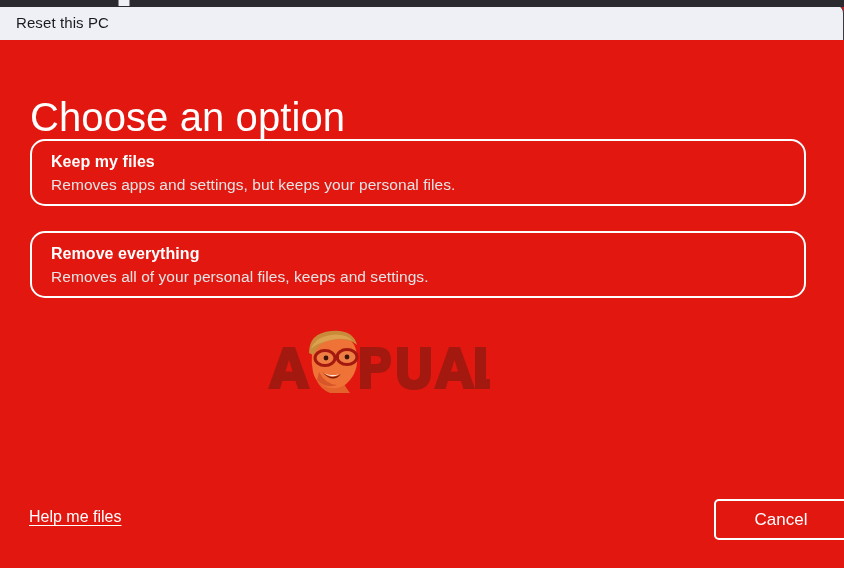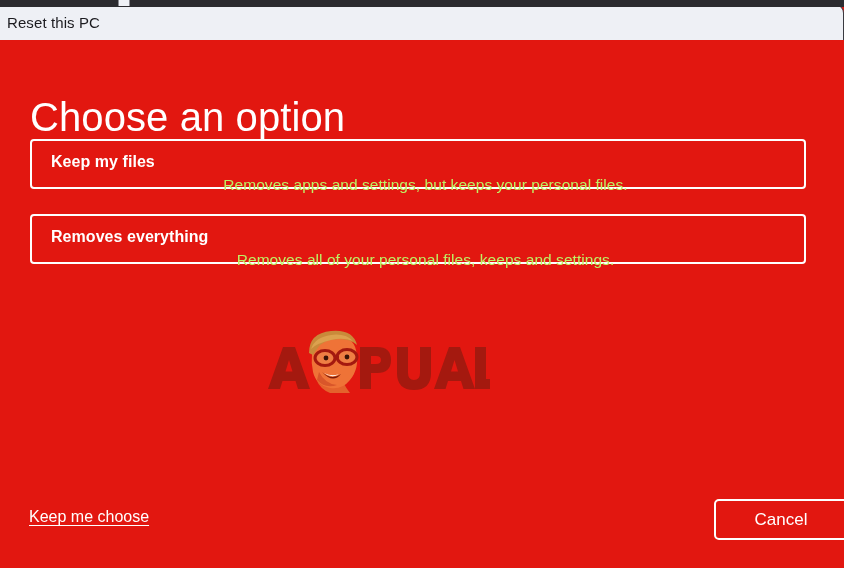--- a/index.html
+++ b/index.html
@@ -56,21 +56,21 @@
     background: #eef0f5;
     border-top: 1px solid #3a3a40;
     border-right: 1px solid #3a3a40;
     border-top-right-radius: 9px;
     box-sizing: border-box;
     display: flex;
     align-items: center;
     z-index: 4;
   }
   .title-bar-text {
-    margin-left: 7px;
+    margin-left: 16px;
     font-size: 15px;
     color: #1b1b1f;
     letter-spacing: 0.1px;
     line-height: 1;
     white-space: nowrap;
   }
 
   
   .reset-body {
     position: absolute;
@@ -97,43 +97,42 @@
   
   .option-list {
     position: absolute;
     left: 30px;
     top: 99px;
     width: 776px;
   }
   .option-card {
     box-sizing: border-box;
     width: 776px;
-    height: 50px;
+    height: 67px;
     border: 2px solid #ffffff;
-    border-radius: 4px;
+    border-radius: 15px;
     padding: 11px 4px 0 19px;
     margin-bottom: 25px;
     background: transparent;
     cursor: default;
   }
   .option-title {
     font-size: 16px;
     font-weight: bold;
     color: #ffffff;
     line-height: 1.25;
     letter-spacing: 0.05px;
   }
   .option-desc {
     font-size: 15.5px;
     font-weight: 400;
-    color: #bef264;
+    color: #e5e5e5;
     line-height: 1.3;
     margin-top: 3px;
     letter-spacing: 0.05px;
-    text-align: center;
   }
 
   
   .watermark {
     position: absolute;
     left: 264px;
     top: 287px;
     width: 226px;
     height: 70px;
     pointer-events: none;
@@ -189,21 +188,21 @@
     <h1 class="page-heading">Choose an option</h1>
 
     <div class="option-list">
 
       <div class="option-card">
         <div class="option-title">Keep my files</div>
         <div class="option-desc">Removes apps and settings, but keeps your personal files.</div>
       </div>
 
       <div class="option-card">
-        <div class="option-title">Removes everything</div>
+        <div class="option-title">Remove everything</div>
         <div class="option-desc">Removes all of your personal files, keeps and settings.</div>
       </div>
 
     </div>
 
     <div class="watermark">
       <svg width="226" height="70" viewBox="0 0 226 70" xmlns="http://www.w3.org/2000/svg">
 
         <path d="M4 62 L19 20 L31 20 L46 62 L34 62 L31.5 54 L18.5 54 L16 62 Z
                  M21.5 44.5 L28.5 44.5 L25 33 Z" fill="#A4190F"></path>
@@ -248,18 +247,18 @@
 
           <path d="M211 20 L222 20 L222 52 L238 52 L238 62 L211 62 Z"></path>
 
           <path d="M243 27 q6 -8 17 -8 q12 0 17 9 l-9 5 q-3 -5 -8 -5 q-5 0 -5 3
                    q0 3 7 5 q14 4 15 14 q1 13 -16 13 q-13 0 -19 -10 l9 -5
                    q4 6 10 6 q6 0 5 -4 q-1 -3 -8 -5 q-13 -4 -15 -12 q-1 -4 0 -6 z"></path>
         </g>
       </svg>
     </div>
 
-    <a class="help-link">Keep me choose</a>
+    <a class="help-link">Help me files</a>
 
     <button class="cancel-button">Cancel</button>
 
   </div>
 </div>
 
 </body></html>

